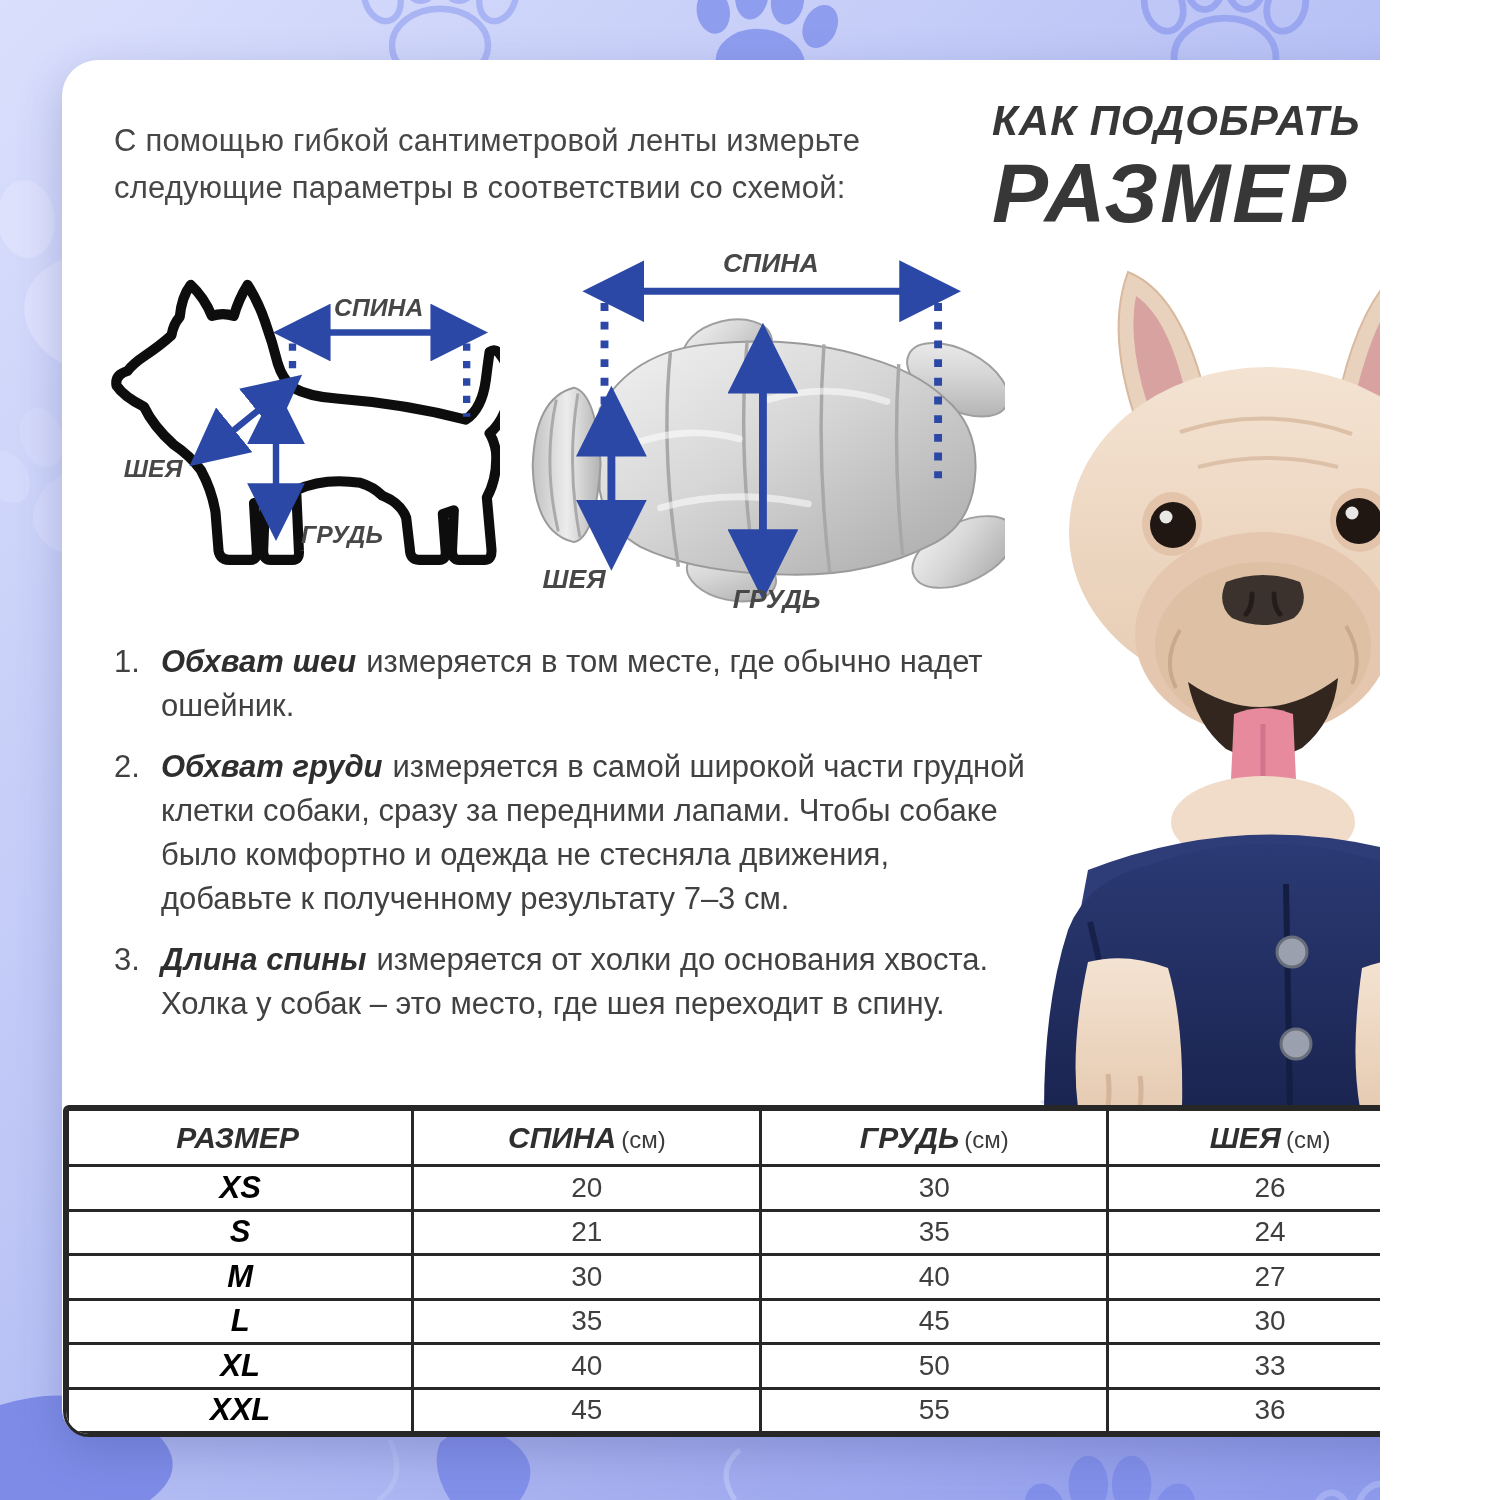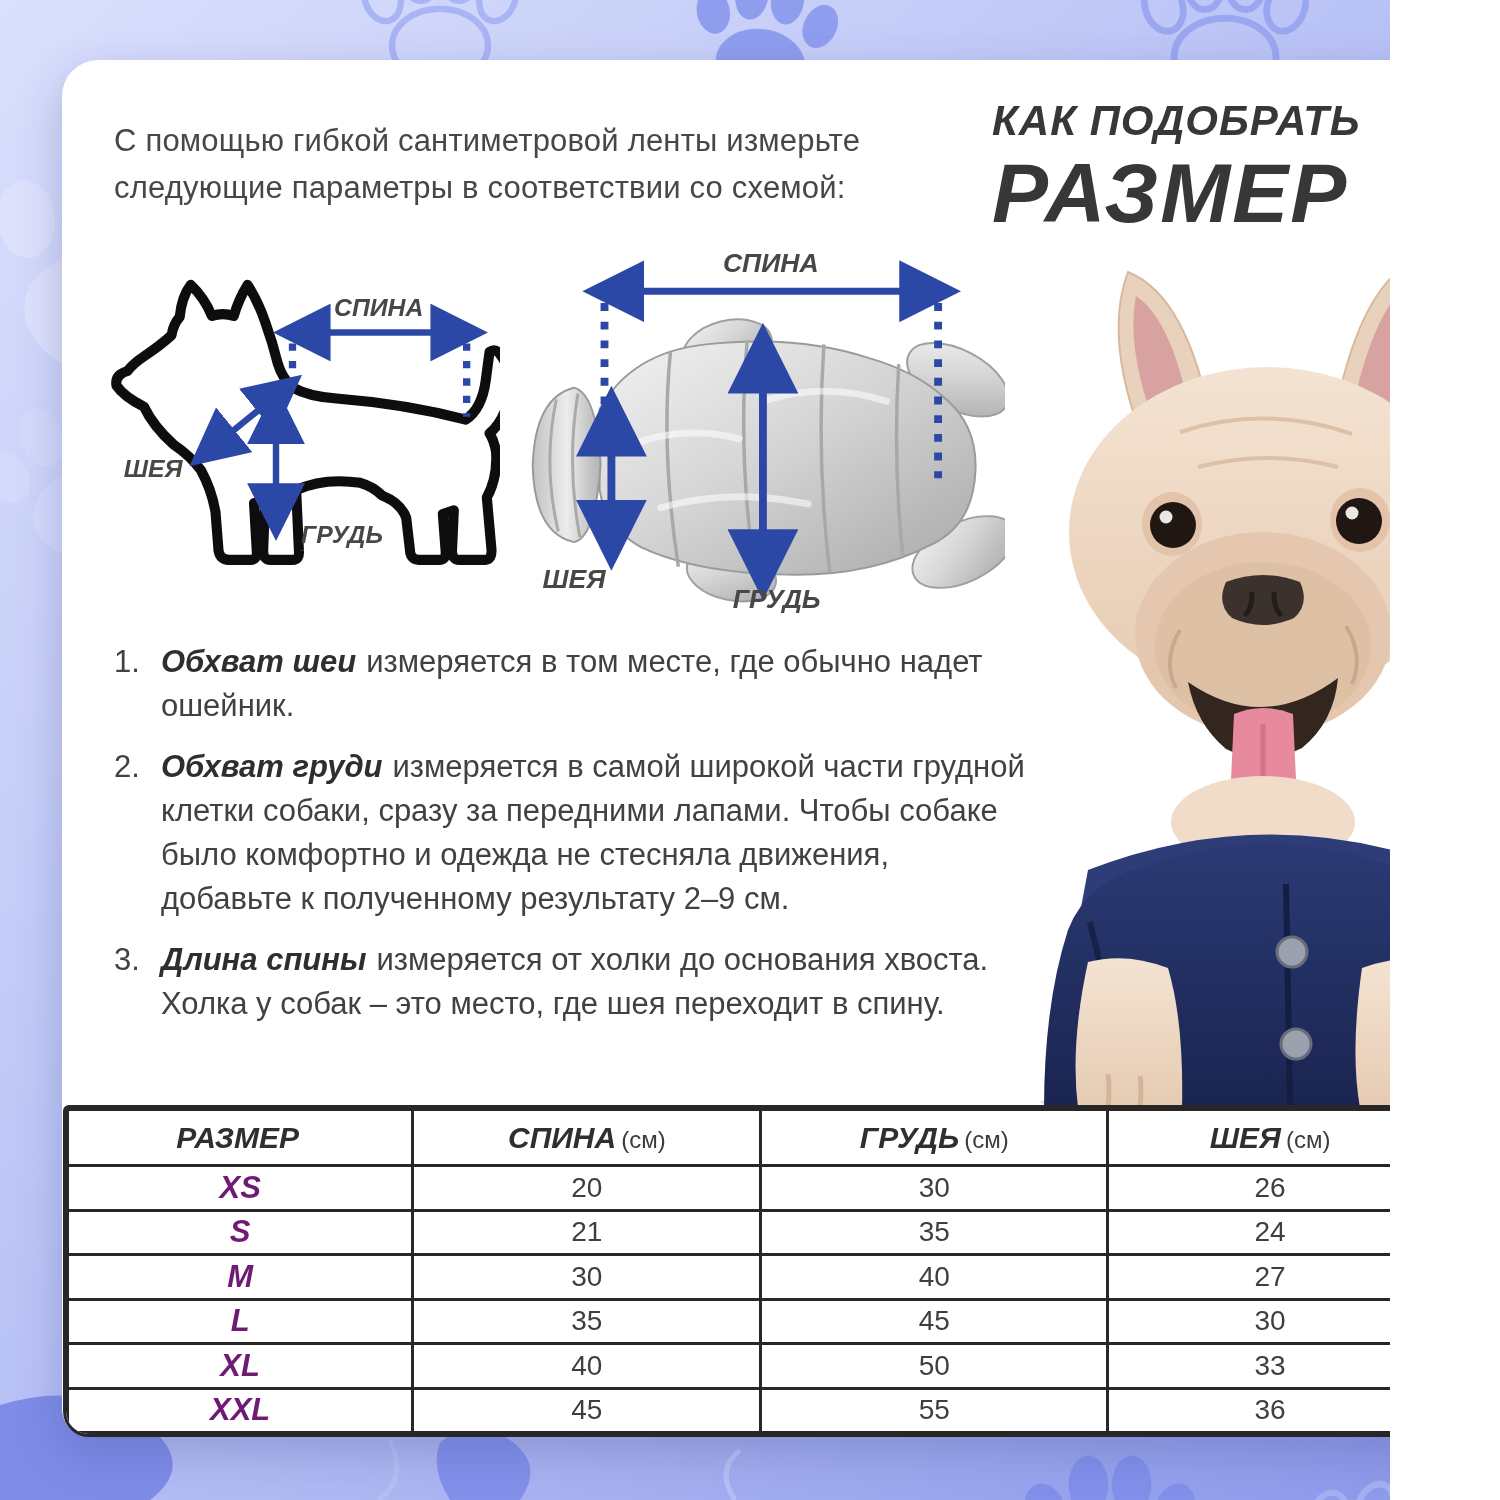--- a/index.html
+++ b/index.html
@@ -1,20 +1,19 @@
 <!DOCTYPE html>
 <html><head>
 <meta charset="utf-8">
 <style>
   html,body{margin:0;padding:0;}
   .stage{
     position:relative;width:1380px;height:1500px;overflow:hidden;
     font-family:"Liberation Sans",sans-serif;
     background:linear-gradient(135deg,#dadffc 0%,#c6cef8 30%,#adb7f2 65%,#8e9aeb 100%);
-    padding-left:10px;
   }
   .bg-decor{position:absolute;left:0;top:0;width:1500px;height:1500px;z-index:0;}
   .card{
     position:absolute;left:62px;top:60px;width:1378px;height:1377px;
     background:#ffffff;border-radius:36px 36px 28px 28px;
     box-shadow:0 16px 44px rgba(70,80,150,.30);z-index:1;
   }
   .intro{
     position:absolute;left:114px;top:118px;width:884px;z-index:2;
     font-size:31px;line-height:1.5;color:#474747;letter-spacing:.2px;
@@ -41,21 +40,21 @@
     background:#ffffff;border:3px solid #272727;border-radius:6px 6px 26px 26px;overflow:hidden;
     box-sizing:border-box;
   }
   .size-table table{width:100%;height:100%;border-collapse:collapse;table-layout:fixed;}
   .size-table th,.size-table td{
     border:3px solid #272727;text-align:center;vertical-align:middle;padding:0;
   }
   .size-table thead tr{height:56px;}
   .size-table th{font-size:30px;font-style:italic;font-weight:bold;color:#2f2f2f;}
   .size-table th .unit{font-weight:normal;font-style:normal;font-size:24px;color:#3c3c3c;margin-left:5px;letter-spacing:0;}
-  .size-table td.size{font-weight:bold;font-style:italic;font-size:31px;color:#701a75;}
+  .size-table td.size{font-weight:bold;font-style:italic;font-size:31px;color:#000000;}
   .size-table td.val{font-size:28px;color:#3f3f3f;}
 </style>
 </head>
 <body>
 
 <div class="stage">
 
   <svg class="bg-decor" viewBox="0 0 1500 1500" aria-hidden="true">
     <defs>
       <g id="pawFill">
@@ -214,21 +213,21 @@
     <ellipse cx="452" cy="806" rx="42" ry="30" fill="#e2c6ab"></ellipse>
   </svg>
 
   <div class="instructions">
     <div class="item">
       <span class="num">1.</span>
       <span><span class="term">Обхват шеи</span><span>измеряется в том месте, где обычно надет ошейник.</span></span>
     </div>
     <div class="item">
       <span class="num">2.</span>
-      <span><span class="term">Обхват груди</span><span>измеряется в самой широкой части грудной клетки собаки, сразу за передними лапами. Чтобы собаке было комфортно и одежда не стесняла движения, добавьте к полученному результату 2–9 см.</span></span>
+      <span><span class="term">Обхват груди</span><span>измеряется в самой широкой части грудной клетки собаки, сразу за передними лапами. Чтобы собаке было комфортно и одежда не стесняла движения, добавьте к полученному результату 7–3 см.</span></span>
     </div>
     <div class="item">
       <span class="num">3.</span>
       <span><span class="term">Длина спины</span><span>измеряется от холки до основания хвоста. Холка у собак – это место, где шея переходит в спину.</span></span>
     </div>
   </div>
 
   <div class="size-table">
     <table>
       <colgroup>

